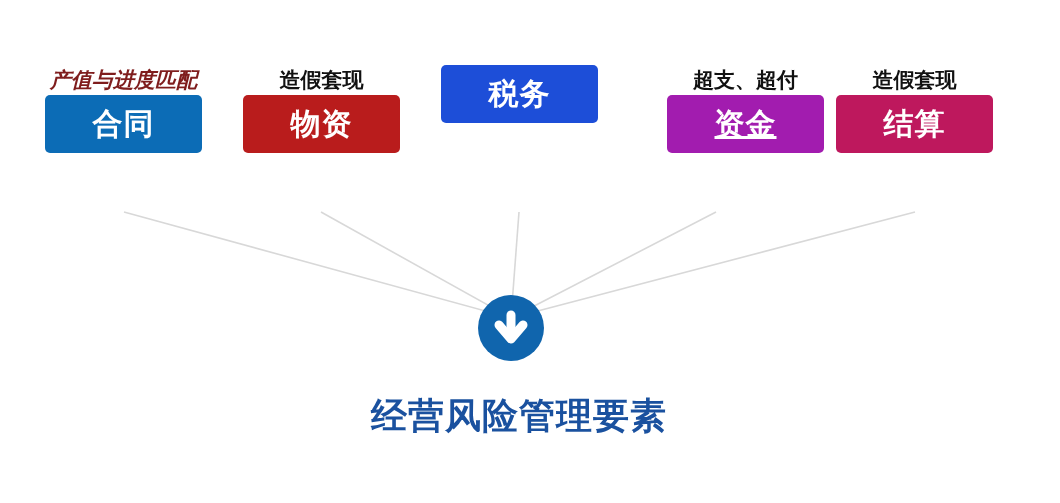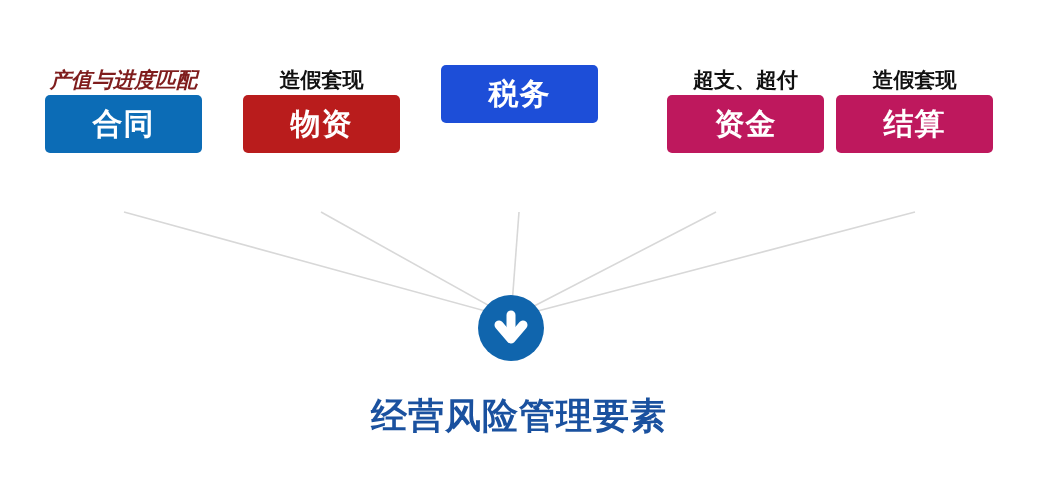--- a/index.html
+++ b/index.html
@@ -116,21 +116,21 @@
     <div class="risk-label" style="color: rgb(17, 17, 17);">造假套现</div>
     <div class="category-box" style="background: #b91c1c;">物资</div>
   </div>
 
   <div class="risk-col col-3">
     <div class="category-box" style="background: #1d4ed8;">税务</div>
   </div>
 
   <div class="risk-col col-4">
     <div class="risk-label" style="color: rgb(17, 17, 17);">超支、超付</div>
-    <div class="category-box" style="background: #be185d;">资金</div>
+    <div class="category-box" style="background: #a21caf; text-decoration: underline;">资金</div>
   </div>
 
   <div class="risk-col col-5">
     <div class="risk-label" style="color: rgb(17, 17, 17);">造假套现</div>
     <div class="category-box" style="background: #be185d;">结算</div>
   </div>
 
   <div class="converge-circle" style="background: rgb(16, 101, 173);">
     <svg class="arrow-svg" viewBox="0 0 40 40">
       <path d="M20 7 L20 24"></path>

